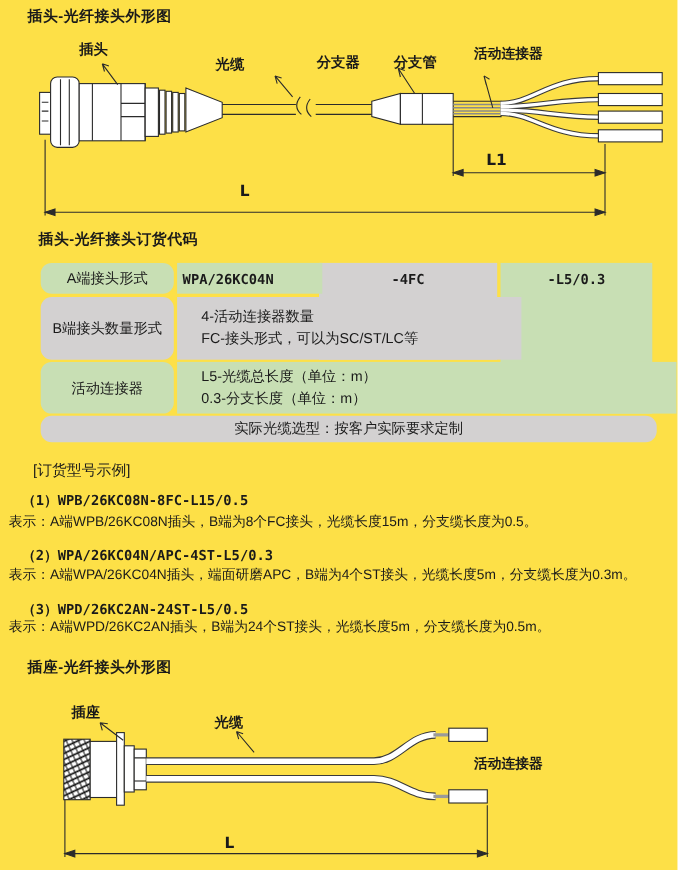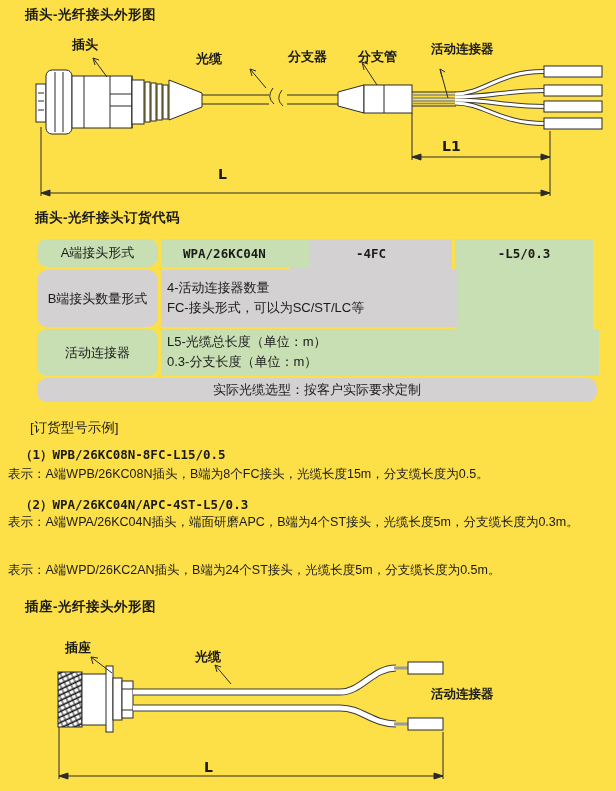--- a/index.html
+++ b/index.html
@@ -8,21 +8,21 @@
   .abs{position:absolute;}
   svg{position:absolute;left:0;}
   .doc-title{font-size:13.5px;font-weight:700;letter-spacing:.5px;white-space:nowrap;}
   .dlabel{font-size:13px;font-weight:700;white-space:nowrap;}
   .dim{font-size:14px;font-family:"DejaVu Sans","Liberation Sans",sans-serif;font-weight:bold;}
   .cell{display:flex;align-items:center;font-size:13px;}
   .cell.center{justify-content:center;border-radius:10px;}
   .green{background:#c8dfb4;}
   .gray{background:#d3d1d1;}
   .mono{font-family:"DejaVu Sans Mono",monospace;font-weight:700;font-size:12.5px;}
-  .twolines{display:flex;flex-direction:column;justify-content:center;gap:3px;padding-left:6px;font-size:13px;line-height:1.3;}
+  .twolines{display:flex;flex-direction:column;justify-content:center;gap:3px;padding-left:22px;font-size:13px;line-height:1.3;}
   .ex-head{font-size:13.5px;white-space:nowrap;}
   .ex-code{font-size:12.5px;font-family:"DejaVu Sans Mono",monospace;font-weight:700;white-space:nowrap;}
   .ex-desc{font-size:12.5px;white-space:nowrap;}
 </style>
 </head>
 <body>
 
 <div id="page">
 
   <svg style="top:0" width="616" height="205" viewBox="0 0 616 205" fill="none" stroke="#2b2b2b" stroke-width="1">
@@ -130,21 +130,21 @@
   <div class="abs dim" style="left:218px;top:166px">L</div>
 
   <div class="abs doc-title" style="left:35px;top:209px">插头-光纤接头订货代码</div>
 
   <div class="abs gray" style="left:290px;top:239px;width:162px;height:88px">
     <div class="cell center" style="height:28px">
         <span class="mono">-4FC</span>
       </div>
   </div>
   <div class="abs green cell center" style="left:37px;top:239px;width:121px;height:28px">A端接头形式</div>
-  <div class="abs green cell" style="left:161px;top:239px;width:127px;height:28px;padding-left:22px">
+  <div class="abs green cell" style="left:161px;top:239px;width:127px;height:28px;padding-left:5px">
       <span class="mono">WPA/26KC04N</span>
     </div>
   <div class="abs green" style="left:455px;top:239px;width:138px;height:137px">
     <div class="cell center" style="height:28px">
         <span class="mono">-L5/0.3</span>
       </div>
   </div>
 
   <div class="abs gray cell center" style="left:37px;top:270px;width:121px;height:57px">B端接头数量形式</div>
   <div class="abs gray twolines" style="left:161px;top:270px;width:291px;height:57px">
@@ -161,20 +161,21 @@
   <div class="abs gray cell center" style="left:37px;top:378px;width:560px;height:24px">实际光缆选型：按客户实际要求定制</div>
 
   <div class="abs ex-head" style="left:30px;top:419px">[订货型号示例]</div>
 
   <div class="abs ex-code" style="left:20px;top:447px">（1）WPB/26KC08N-8FC-L15/0.5</div>
   <div class="abs ex-desc" style="left:8px;top:466px">表示：A端WPB/26KC08N插头，B端为8个FC接头，光缆长度15m，分支缆长度为0.5。</div>
 
   <div class="abs ex-code" style="left:20px;top:497px">（2）WPA/26KC04N/APC-4ST-L5/0.3</div>
   <div class="abs ex-desc" style="left:8px;top:514px">表示：A端WPA/26KC04N插头，端面研磨APC，B端为4个ST接头，光缆长度5m，分支缆长度为0.3m。</div>
 
+  <div class="abs ex-code" style="left:20px;top:546px">（3）WPD/26KC2AN-24ST-L5/0.5</div>
   <div class="abs ex-desc" style="left:8px;top:562px">表示：A端WPD/26KC2AN插头，B端为24个ST接头，光缆长度5m，分支缆长度为0.5m。</div>
 
   <svg style="top:630px" width="616" height="161" viewBox="0 630 616 161" fill="none" stroke="#2b2b2b" stroke-width="1">
     <defs>
       <pattern id="hatch" width="5" height="5" patternUnits="userSpaceOnUse" patternTransform="rotate(65)">
         <rect width="5" height="5" fill="#fff"></rect>
         <line x1="0" y1="0" x2="0" y2="5" stroke="#111" stroke-width="2.2"></line>
       </pattern>
     </defs>
     <g>

